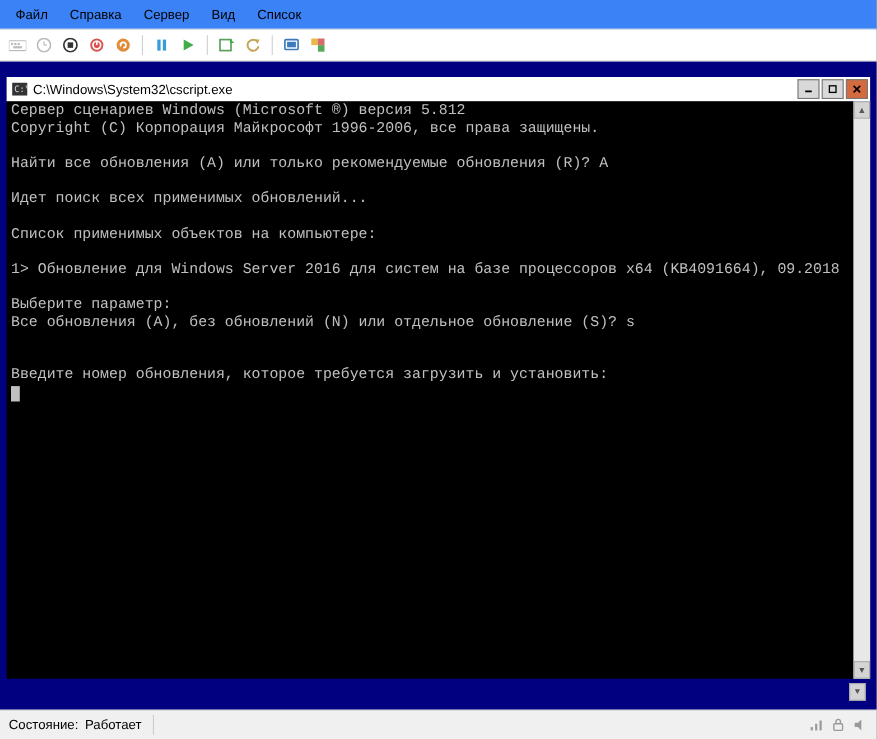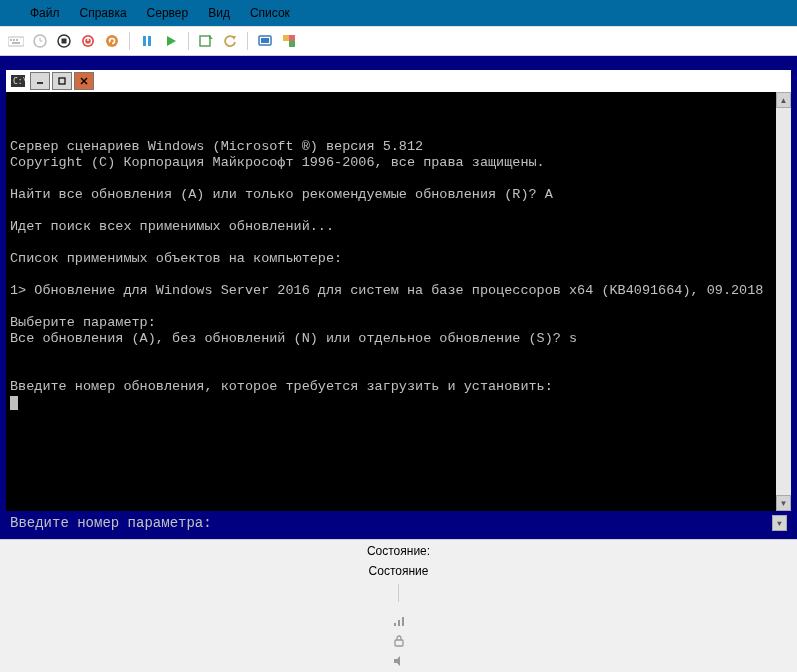--- a/index.html
+++ b/index.html
@@ -8,23 +8,23 @@
   font-size: 12px;
   width: 797px;
   height: 672px;
   background: #f0f0f0;
   display: flex;
   flex-direction: column;
   overflow: hidden;
 }
 .menubar {
   display: flex;
-  background: #0369a1;
+  background: #3b82f6;
   border-bottom: 1px solid #e0e0e0;
-  padding: 2px 20px;
+  padding: 2px 4px;
 }
 .menubar span {
   padding: 4px 10px;
   cursor: default;
 }
 .toolbar {
   display: flex;
   align-items: center;
   background: #fff;
   border-bottom: 1px solid #d0d0d0;
@@ -106,21 +106,20 @@
 }
 .console-text {
   flex: 1;
   color: #c0c0c0;
   font-family: "Consolas", "Courier New", monospace;
   font-size: 13.5px;
   line-height: 16px;
   padding: 2px 4px;
   white-space: pre-wrap;
   overflow: hidden;
-  margin-top: 45px;
 }
 .scrollbar {
   width: 15px;
   background: #e8e8e8;
   position: relative;
   display: flex;
   flex-direction: column;
 }
 .sb-arrow {
   height: 16px;
@@ -165,21 +164,20 @@
   color:#555;
 }
 .statusbar {
   background: #f0f0f0;
   border-top: 1px solid #d0d0d0;
   display: flex;
   align-items: center;
   padding: 4px 8px;
   font-size: 12px;
   gap: 6px;
-  flex-direction: column;
 }
 .status-spacer { flex: 1; }
 .status-icon {
   width: 14px;
   height: 14px;
   display: inline-flex;
   align-items: center;
   justify-content: center;
   color: #888;
 }
@@ -280,20 +278,21 @@
 <div class="viewport">
 
   <div class="cmd-window">
     <div class="titlebar">
       <span class="title-icon">
         <svg width="14" height="12" viewBox="0 0 14 12">
             <rect x="0" y="0" width="14" height="12" fill="#333"></rect>
             <text x="2" y="9" font-size="8" fill="#ddd" font-family="monospace">C:\</text>
           </svg>
       </span>
+      <span class="title-text">C:\Windows\System32\cscript.exe</span>
       <div class="win-btns">
         <div class="win-btn">
             <svg width="10" height="10" viewBox="0 0 10 10">
               <line x1="2" y1="7" x2="8" y2="7" stroke="#000" stroke-width="1.5"></line>
             </svg>
           </div>
         <div class="win-btn">
             <svg width="10" height="10" viewBox="0 0 10 10">
               <rect x="2" y="2" width="6" height="6" fill="none" stroke="#000" stroke-width="1.2"></rect>
             </svg>
@@ -326,29 +325,28 @@
 <span class="cursor-block"></span></div>
       <div class="scrollbar">
         <div class="sb-arrow">▲</div>
         <div class="sb-track"></div>
         <div class="sb-arrow">▼</div>
       </div>
     </div>
   </div>
 
   <div class="cmd-input-bar">
-    <span>Введите номер параметра:</span>
     <div class="bar-scroll">▼</div>
   </div>
 
 </div>
 
 <div class="statusbar">
   <span>Состояние:</span>
-  <span>Состояние</span>
+  <span>Работает</span>
   <div class="status-sep"></div>
   <div class="status-spacer"></div>
   <span class="status-icon">
     <svg width="12" height="12" viewBox="0 0 12 12">
         <rect x="1" y="8" width="2" height="3" fill="#999"></rect>
         <rect x="5" y="5" width="2" height="6" fill="#999"></rect>
         <rect x="9" y="2" width="2" height="9" fill="#999"></rect>
       </svg>
   </span>
   <span class="status-icon">

